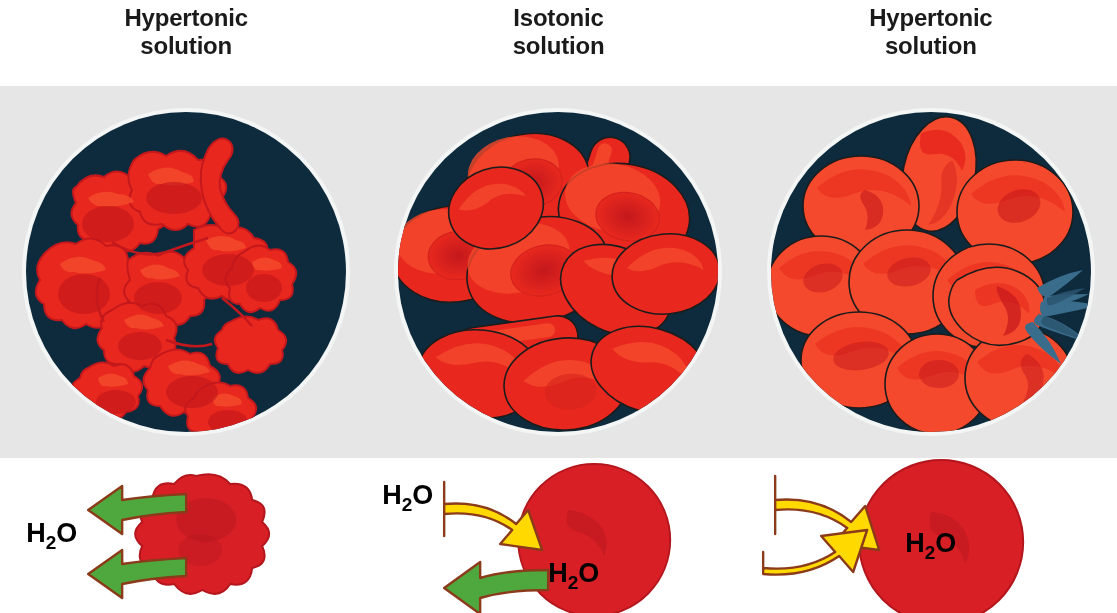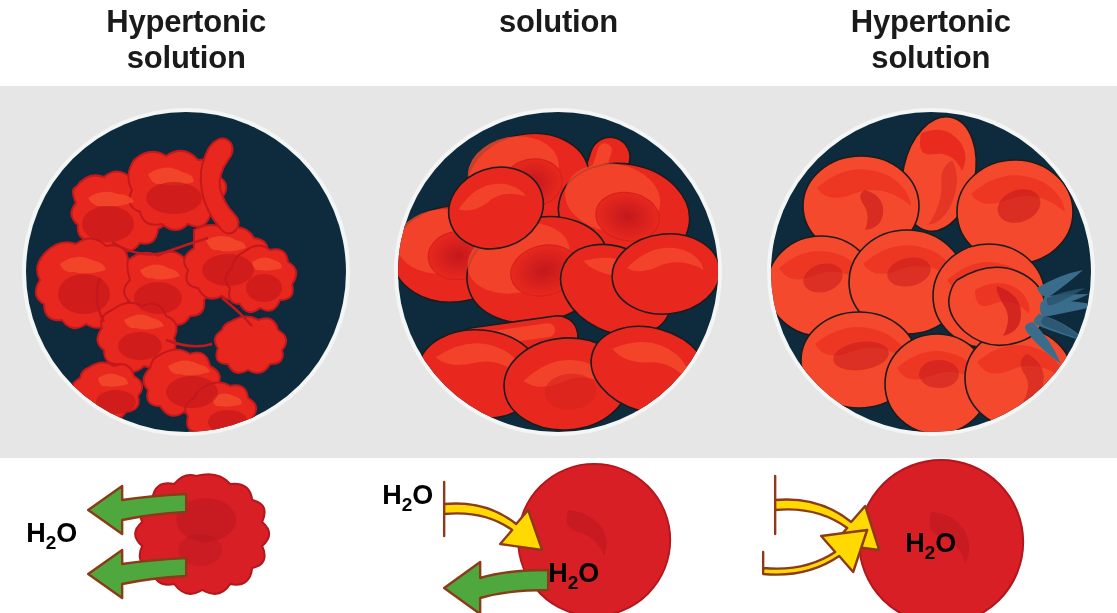--- a/index.html
+++ b/index.html
@@ -30,21 +30,21 @@
     display: flex;
   }
   .title-cell {
     flex: 1 1 0;
     display: flex;
     align-items: flex-start;
     justify-content: center;
     padding-top: 4px;
   }
   .title-text {
-    font-size: 31px;
+    font-size: 24px;
     font-weight: bold;
     color: #1a1a1a;
     line-height: 1.16;
     text-align: center;
     letter-spacing: -0.2px;
   }
   .title-text .l2 { display: block; }
 
   
   .micro-band {
@@ -108,20 +108,21 @@
 
   <div class="titles">
     <div class="title-cell">
       <div class="title-text">
         <span>Hypertonic</span>
         <span class="l2">solution</span>
       </div>
     </div>
     <div class="title-cell">
       <div class="title-text">
+        <span>Isotonic</span>
         <span class="l2">solution</span>
       </div>
     </div>
     <div class="title-cell">
       <div class="title-text">
         <span>Hypertonic</span>
         <span class="l2">solution</span>
       </div>
     </div>
   </div>

